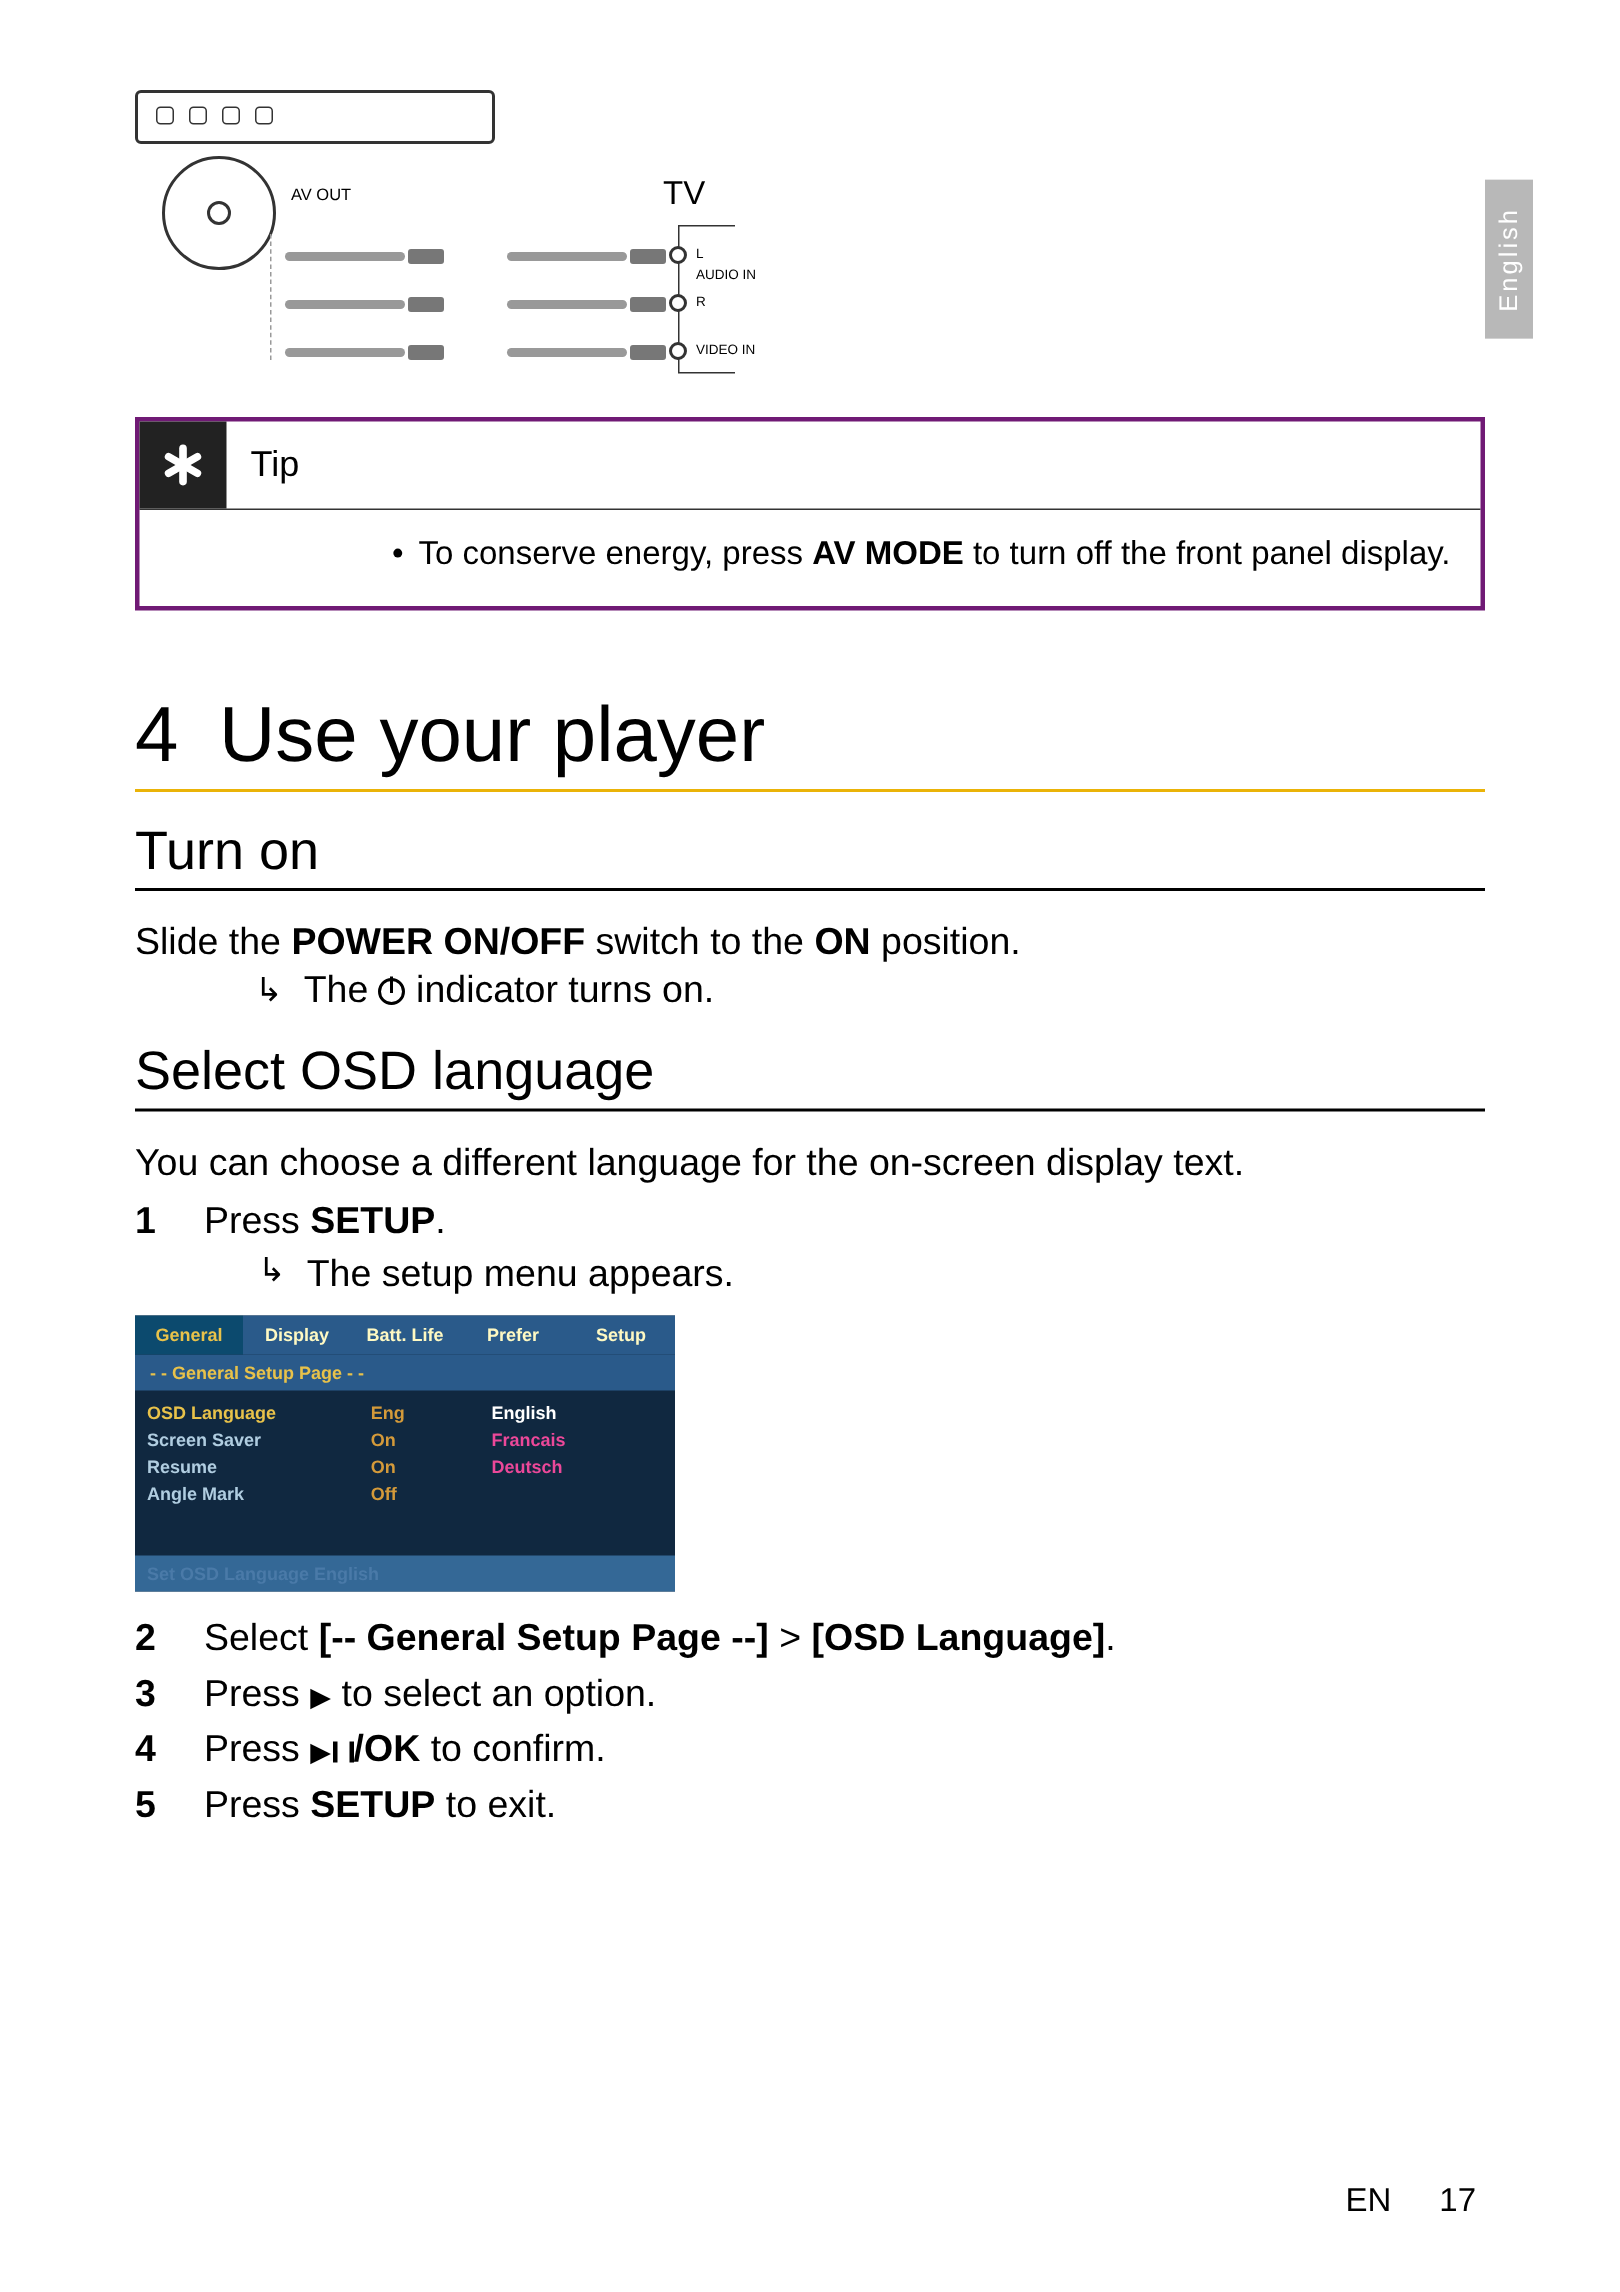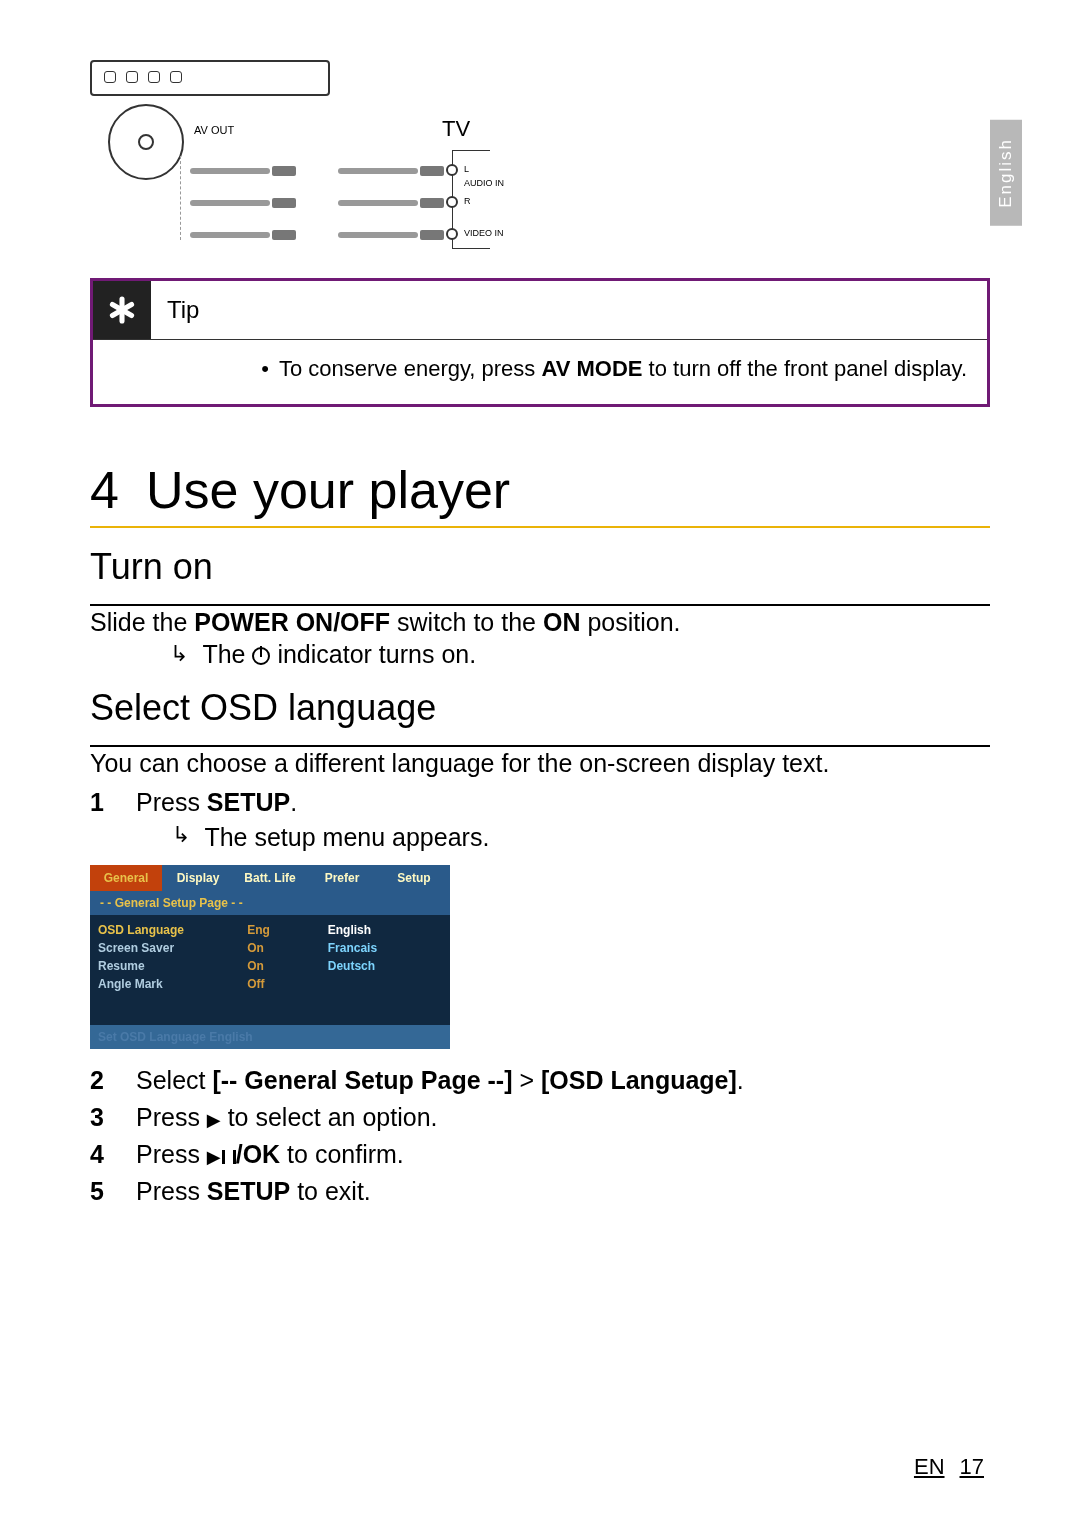--- a/index.html
+++ b/index.html
@@ -86,23 +86,23 @@
     font-weight: 300;
     border-bottom: 2px solid #eab308;
     padding-bottom: 6px;
     margin-bottom: 8px;
   }
   h1.section .num { display:inline-block; width: 56px; }
   h2.sub {
     font-size: 36px;
     font-weight: 300;
     border-bottom: 2px solid #000;
-    padding-bottom: 16px;
+    padding-bottom: 4px;
     margin-top: 18px;
-    margin-bottom: 0;
+    margin-bottom: 18px;
   }
   .body-text { font-size: 25px; font-weight: 300; line-height: 1.35; }
   .indent-result { padding-left: 80px; display:flex; gap:14px; align-items:center; font-size:25px; font-weight:300; }
   .arrow-icon { font-size:22px; }
   .bold { font-weight: 600; }
 
   ol.steps { list-style:none; margin-top:4px; }
   ol.steps > li { display:flex; gap:20px; font-size:25px; font-weight:300; line-height:1.4; margin-bottom:2px; }
   ol.steps > li .snum { font-weight:600; width:26px; flex-shrink:0; font-family:"Gill Sans","Trebuchet MS",sans-serif; }
 
@@ -110,47 +110,47 @@
   .osd {
     width: 360px;
     margin: 10px 0 14px 0;
     font-family: Arial, sans-serif;
     font-size: 13px;
     color: #fff;
     background: #102840;
   }
   .osd-tabs { display:flex; }
   .osd-tab { flex:1; text-align:center; padding:6px 0; font-weight:bold; font-size:12px; }
-  .osd-tab.yellow { color:#e8c24a; background:#c2410c; }
+  .osd-tab.yellow { color:#e8c24a; background:#0c4a6e; }
   .osd-tab.normal { color:#fef9c3; background:#2a5a8a; }
   .osd-pagebar { background:#2a5a8a; color:#e8c24a; padding:5px 10px; font-weight:bold; font-size:12px; }
   .osd-body { display:flex; padding:6px 8px 8px 8px; gap:12px; min-height:110px; }
   .osd-col1 { flex:1.2; }
   .osd-col2 { flex:0.6; }
   .osd-col3 { flex:1; }
   .osd-row { padding:2px 0; font-weight:bold; font-size:12px; }
   .osd-row.sel { color:#e8c24a; }
   .osd-row.dim { color:#b0cde0; }
   .osd-row.val { color:#d49a3a; }
-  .osd-row.lang { color:#7dd3fc; }
+  .osd-row.lang { color:#ec4899; }
   .osd-row.lang.sel { color:#ffffff; }
   .osd-footer { background:#346896; color:#4a7aa8; padding:5px 8px; font-weight:bold; font-size:12px; }
 
   .play-sym::before { content:"▶"; font-size:18px; }
   .playpause-sym { display:inline-flex; align-items:center; gap:0px; }
   .playpause-sym::before { content:"▶"; font-size:18px; }
   .playpause-sym::after { content:""; display:inline-block; width:8px; height:14px; border-left:3px solid #000; border-right:3px solid #000; margin-left:1px; }
 
   .pagenum {
     position: absolute;
     bottom: 48px;
     right: 96px;
     font-size: 22px;
     font-weight: 300;
-    display:flex; gap:15px;text-decoration:underline;
+    display:flex; gap:32px;
   }
   .power-icon { display:inline-block; width:18px; height:18px; border:2px solid #000; border-radius:50%; position:relative; vertical-align:-2px; }
   .power-icon::after { content:""; position:absolute; left:50%; top:-3px; width:2px; height:11px; background:#000; transform:translateX(-50%); }
 </style>
 </head>
 <body>
 
 <div class="lang-tab">English</div>
 
 <div class="diagram-area">

